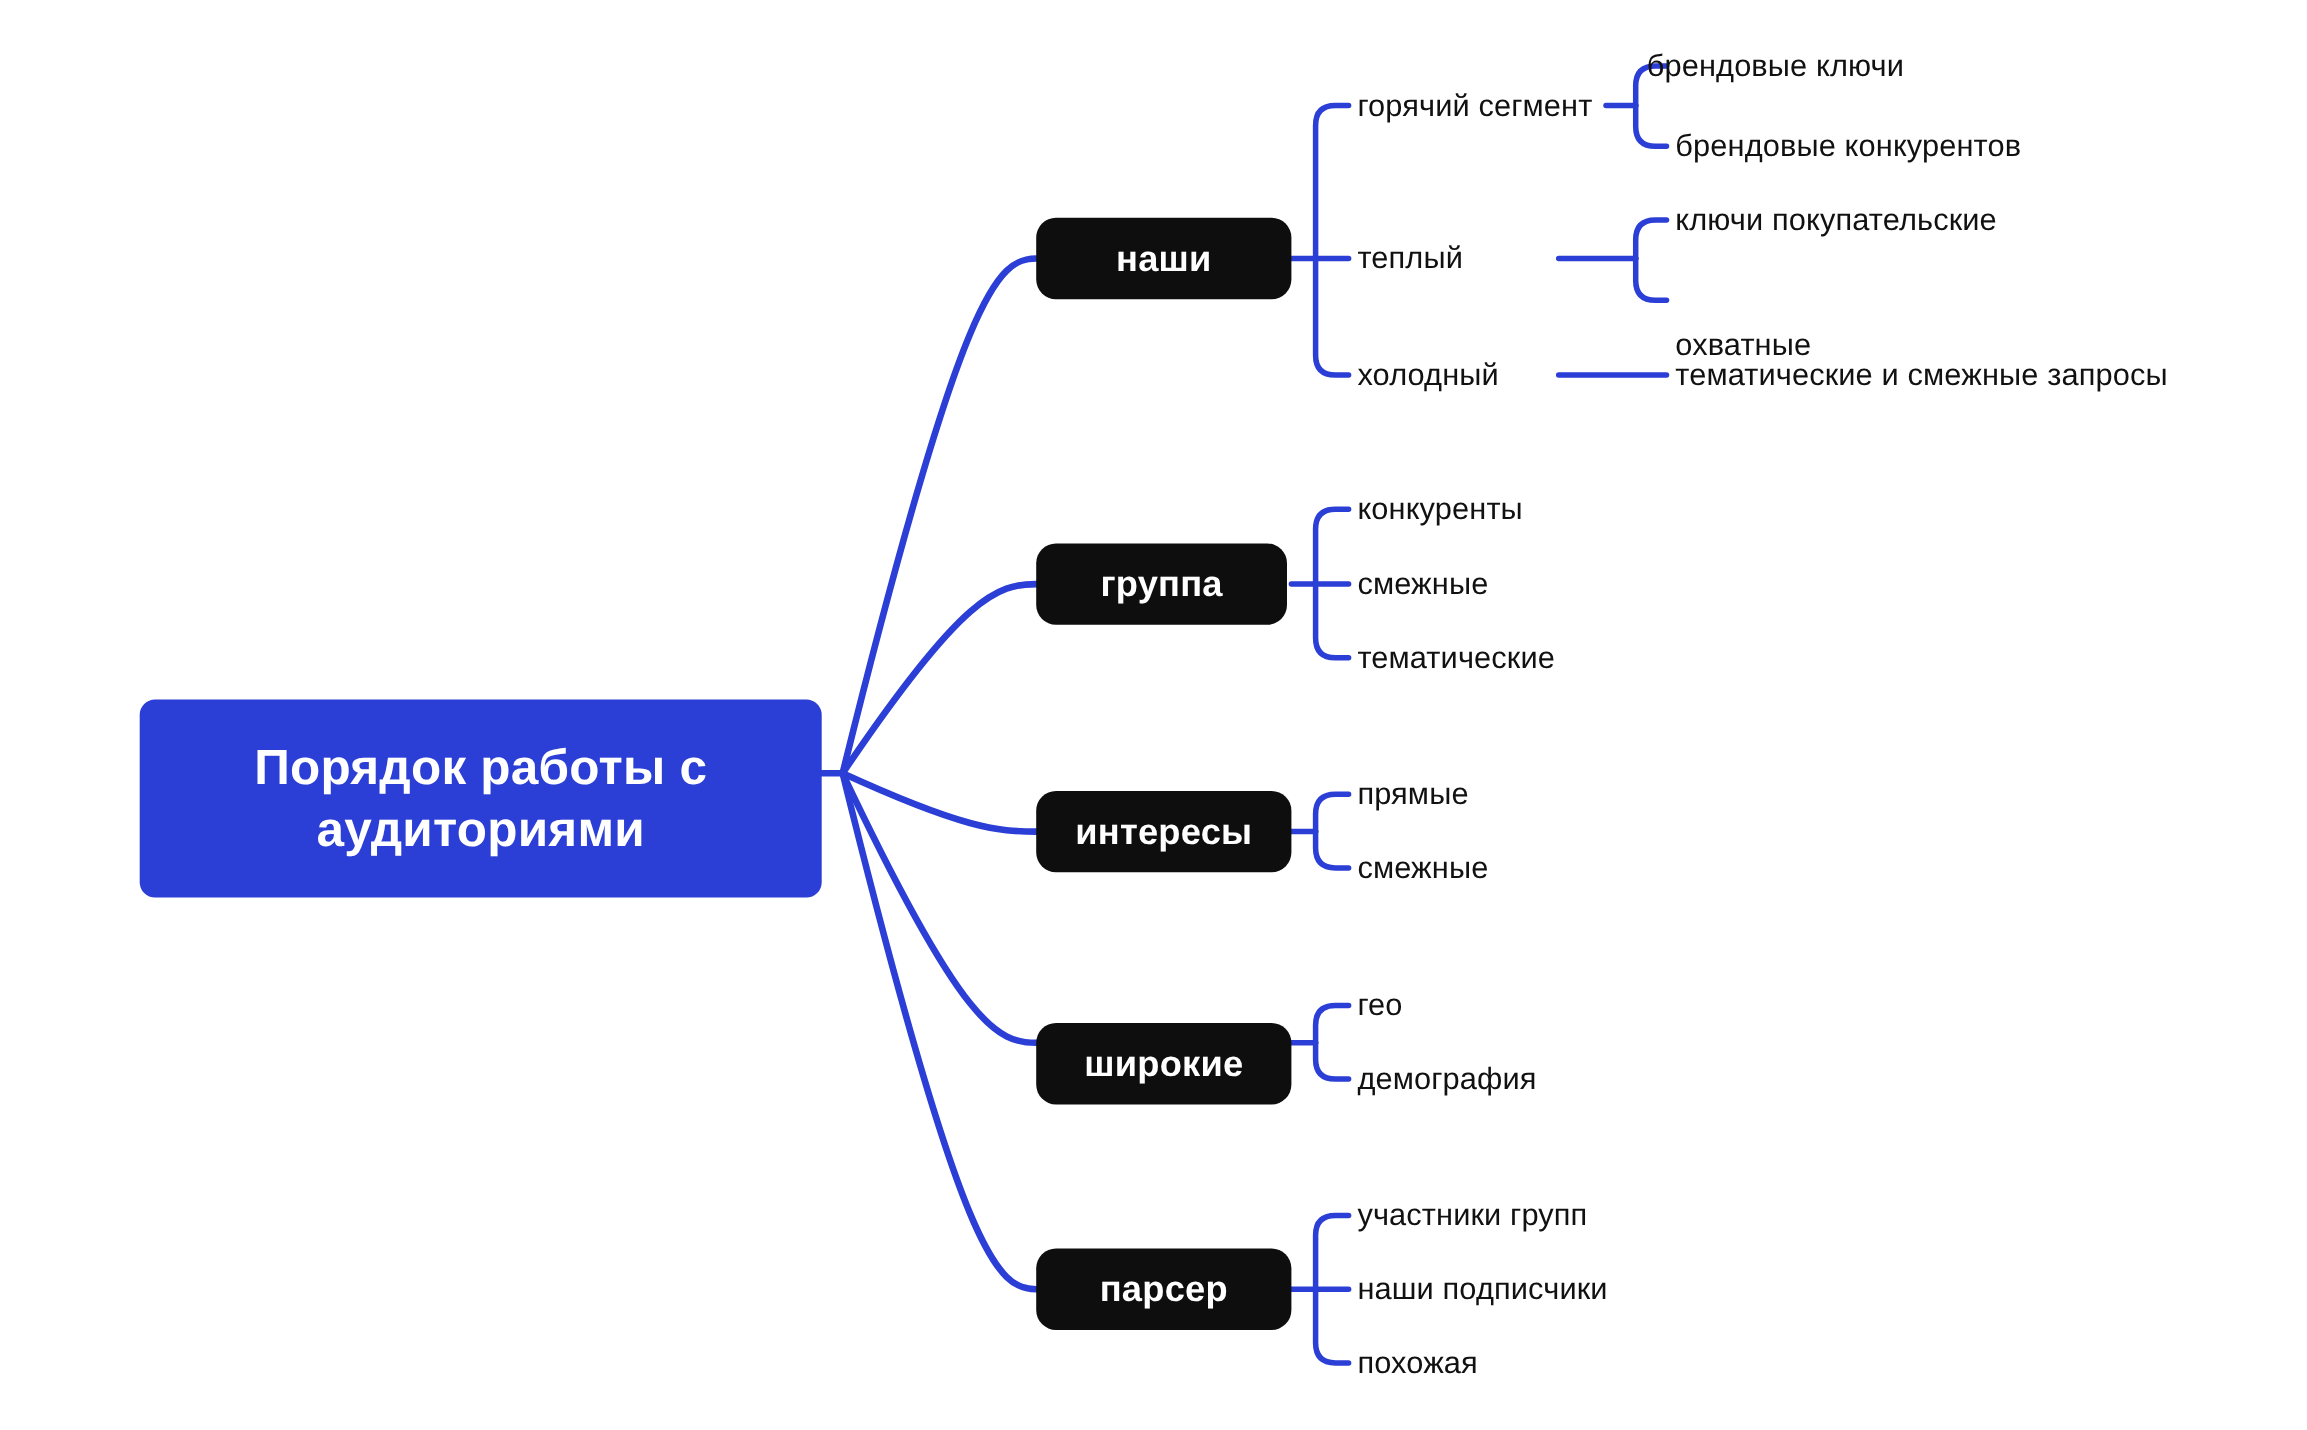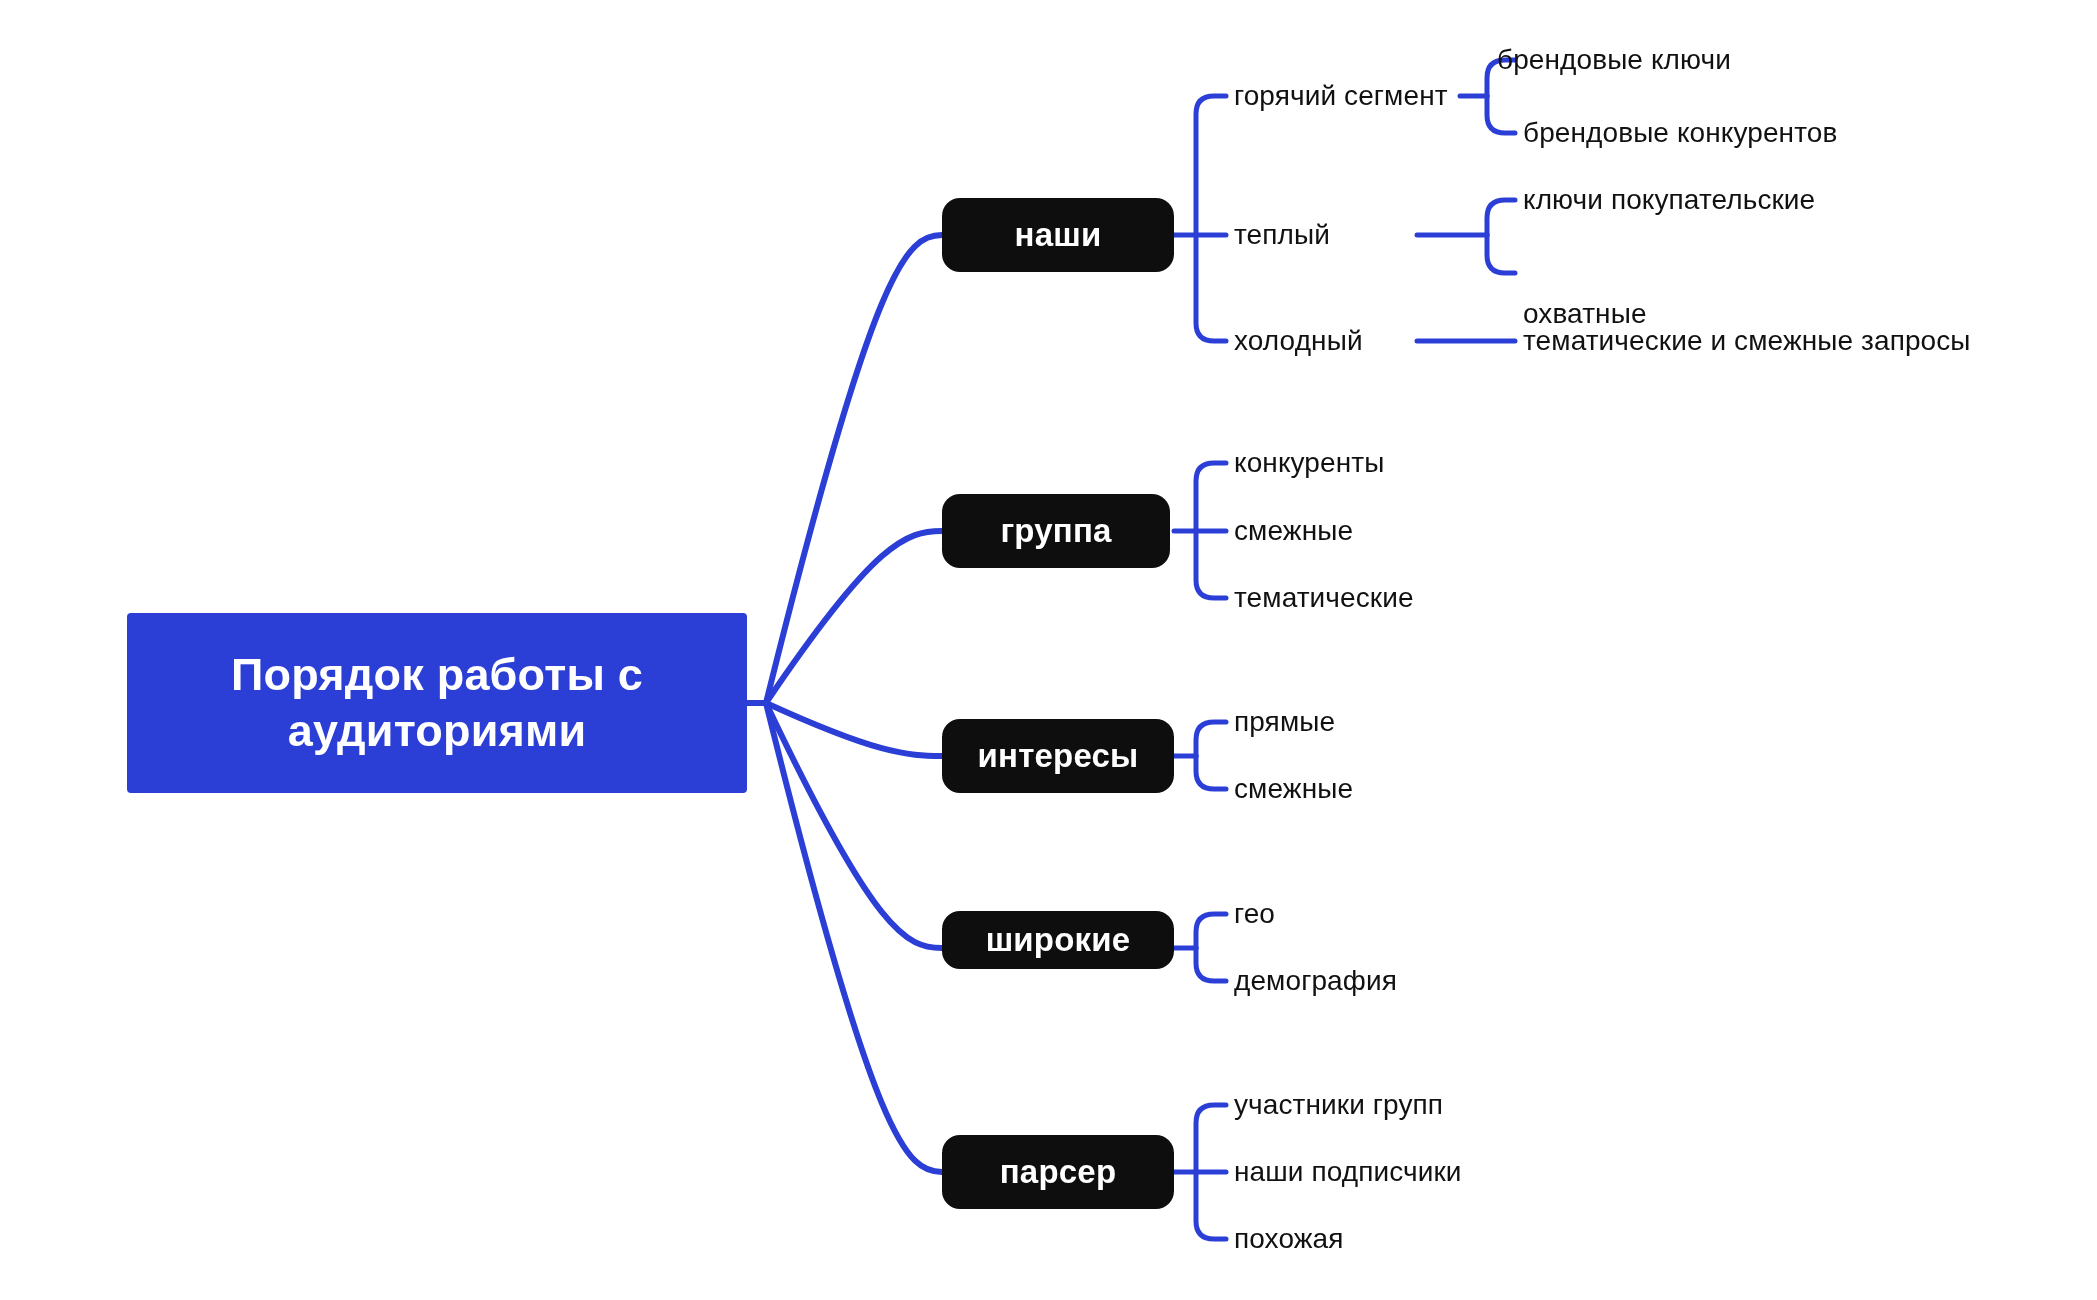--- a/index.html
+++ b/index.html
@@ -31,26 +31,27 @@
     position: absolute;
     box-sizing: border-box;
     display: flex;
     align-items: center;
     justify-content: center;
     text-align: center;
   }
   .root-node {
     background: #2B3ED6;
     color: #ffffff;
-    border-radius: 4px;
+    border-radius: 14px;
     font-weight: bold;
     font-size: 45px;
     line-height: 1.25;
     letter-spacing: 0.2px;
     padding: 0 22px;
+    margin-top: 23px;
   }
   .branch-node {
     background: #0E0E0E;
     color: #ffffff;
     border-radius: 18px;
     font-weight: bold;
     font-size: 33px;
     letter-spacing: 0.2px;
   }
   .leaf {
@@ -127,21 +128,21 @@
         <span>группа</span>
       </div>
       <div class="leaf leaf-l2" style="left: 1234px; top: 449px;">конкуренты</div>
       <div class="leaf leaf-l2" style="left: 1234px; top: 517px;">смежные</div>
       <div class="leaf leaf-l2" style="left: 1234px; top: 584px;">тематические</div>
       <div class="node branch-node" style="left: 942px; top: 719px; width: 232px; height: 74px;">
         <span>интересы</span>
       </div>
       <div class="leaf leaf-l2" style="left: 1234px; top: 708px;">прямые</div>
       <div class="leaf leaf-l2" style="left: 1234px; top: 775px;">смежные</div>
-      <div class="node branch-node" style="left: 942px; top: 911px; width: 232px; height: 58px;">
+      <div class="node branch-node" style="left: 942px; top: 930px; width: 232px; height: 74px;">
         <span>широкие</span>
       </div>
       <div class="leaf leaf-l2" style="left: 1234px; top: 900px;">гео</div>
       <div class="leaf leaf-l2" style="left: 1234px; top: 967px;">демография</div>
       <div class="node branch-node" style="left: 942px; top: 1135px; width: 232px; height: 74px;">
         <span>парсер</span>
       </div>
       <div class="leaf leaf-l2" style="left: 1234px; top: 1091px;">участники групп</div>
       <div class="leaf leaf-l2" style="left: 1234px; top: 1158px;">наши подписчики</div>
       <div class="leaf leaf-l2" style="left: 1234px; top: 1225px;">похожая</div>

